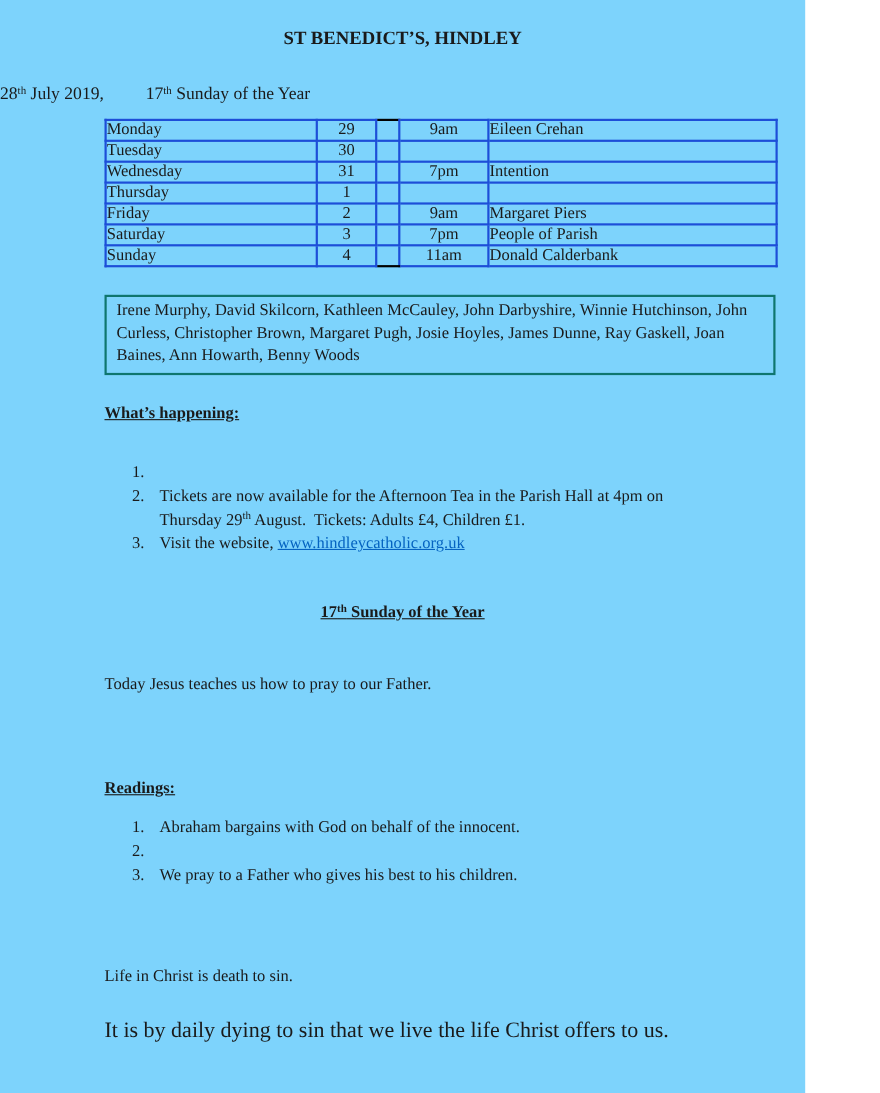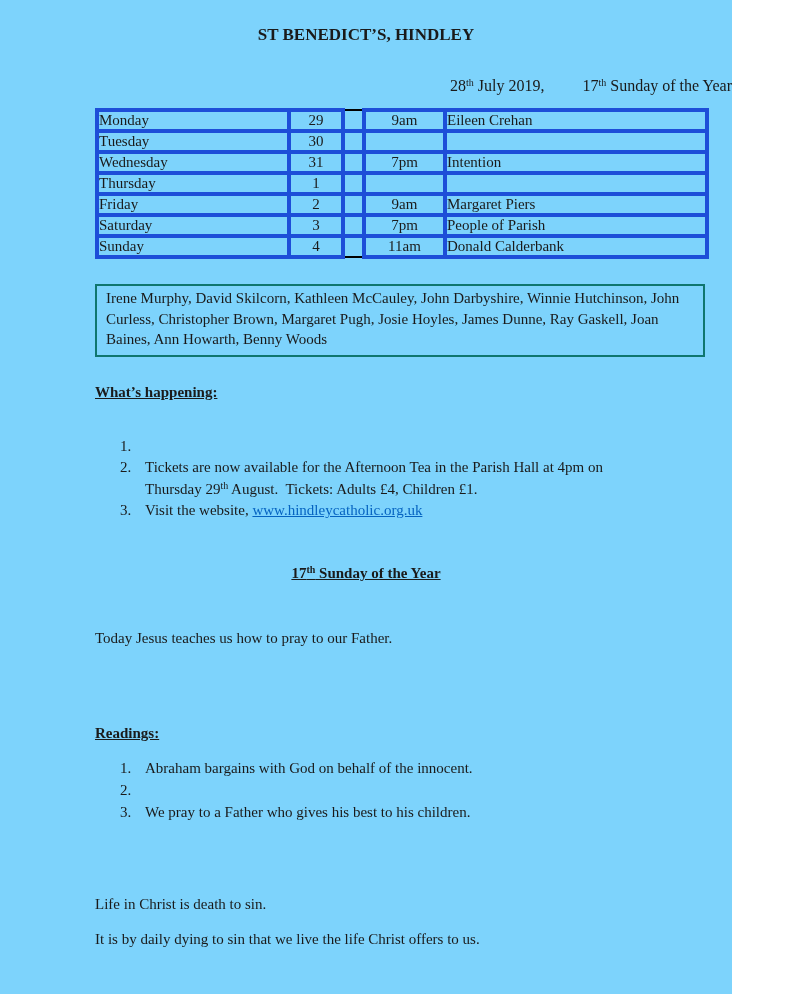--- a/index.html
+++ b/index.html
@@ -16,40 +16,40 @@
   .title {
     margin-top: 25px;
     text-align: center;
     font-size: 17px;
     font-weight: bold;
     line-height: 20px;
   }
   .dateline {
     margin-top: 31px;
     display: flex;
-    justify-content: flex-end;
+    justify-content: flex-start;
     gap: 38px;
     font-size: 16px;
     line-height: 19px;
   }
   .sup {
     font-size: 10px;
     line-height: 0;
     position: relative;
     top: -5px;
   }
   table.mass-table {
     margin: 13px 0 0 95px;
     width: 610px;
     border-collapse: collapse;
     table-layout: fixed;
     font-size: 15px;
   }
   table.mass-table td {
-    border: 4px solid #1d4ed8;
+    border: 2px solid #1d4ed8;
     height: 18.6px;
     padding: 0;
     overflow: hidden;
     white-space: nowrap;
   }
   td.c-day  { padding-left: 8px; }
   td.c-date { text-align: center; }
   td.c-time { text-align: center; }
   td.c-name { padding-left: 9px; }
   td.c-spacer { border: none; }
@@ -102,22 +102,22 @@
     margin: 15px 0 0 120px;
     font-size: 15px;
     line-height: 22px;
   }
   .closing-1 {
     margin: 72px 0 0 95px;
     font-size: 15px;
     line-height: 18px;
   }
   .closing-2 {
-    margin: 17px 0 0 95px;
-    font-size: 15px;
+    margin: 31px 0 0 95px;
+    font-size: 20px;
     line-height: 18px;
   }
 </style>
 </head>
 <body>
 
 <div class="page">
 
   <h1 class="title">ST BENEDICT’S, HINDLEY</h1>
 

